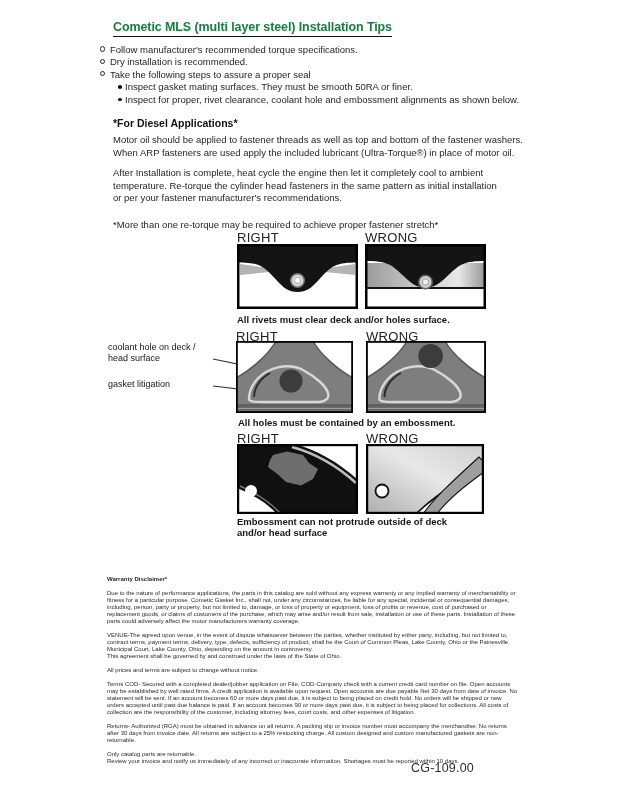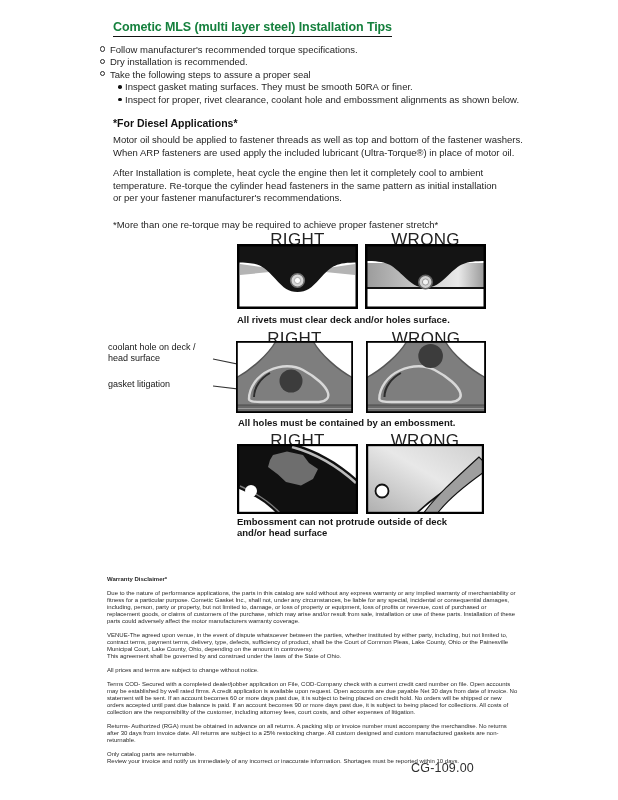--- a/index.html
+++ b/index.html
@@ -32,21 +32,21 @@
     flex:0 0 auto;width:3.6px;height:3.6px;background:#111;border-radius:50%;
     margin-right:3.5px;position:relative;top:-1.5px;
   }
   
   .diesel-h{left:113px;top:117px;font-size:10.5px;font-weight:bold;color:#111;}
   .para{left:113px;width:420px;font-size:9.5px;line-height:12.6px;color:#1f1f1f;white-space:pre-line;}
   .p1{top:134px;}
   .p2{top:167px;}
   .p3{top:207px;margin-top:12px;}
   
-  .dg-label{font-size:17px;color:#222;text-align:center;letter-spacing:0.3px;}
+  .dg-label{font-size:13px;color:#222;letter-spacing:0.3px;}
   .caption{font-size:9.5px;font-weight:bold;color:#161616;white-space:pre-line;line-height:11px;}
   .ann{font-size:9px;color:#161616;text-align:left;line-height:10.5px;}
   svg.panel{display:block;}
   
   .disclaimer{left:107px;top:576px;width:412px;font-size:6px;line-height:7px;color:#2a2a2a;}
   .disclaimer .dh{font-weight:bold;margin:0 0 7px 0;}
   .disclaimer p{margin:0 0 7px 0;}
   .disclaimer p.tight{margin:0;}
   
   .footer{left:387px;top:761px;font-size:12.5px;color:#2e2e2e;letter-spacing:0.2px;margin-left:24px;}

